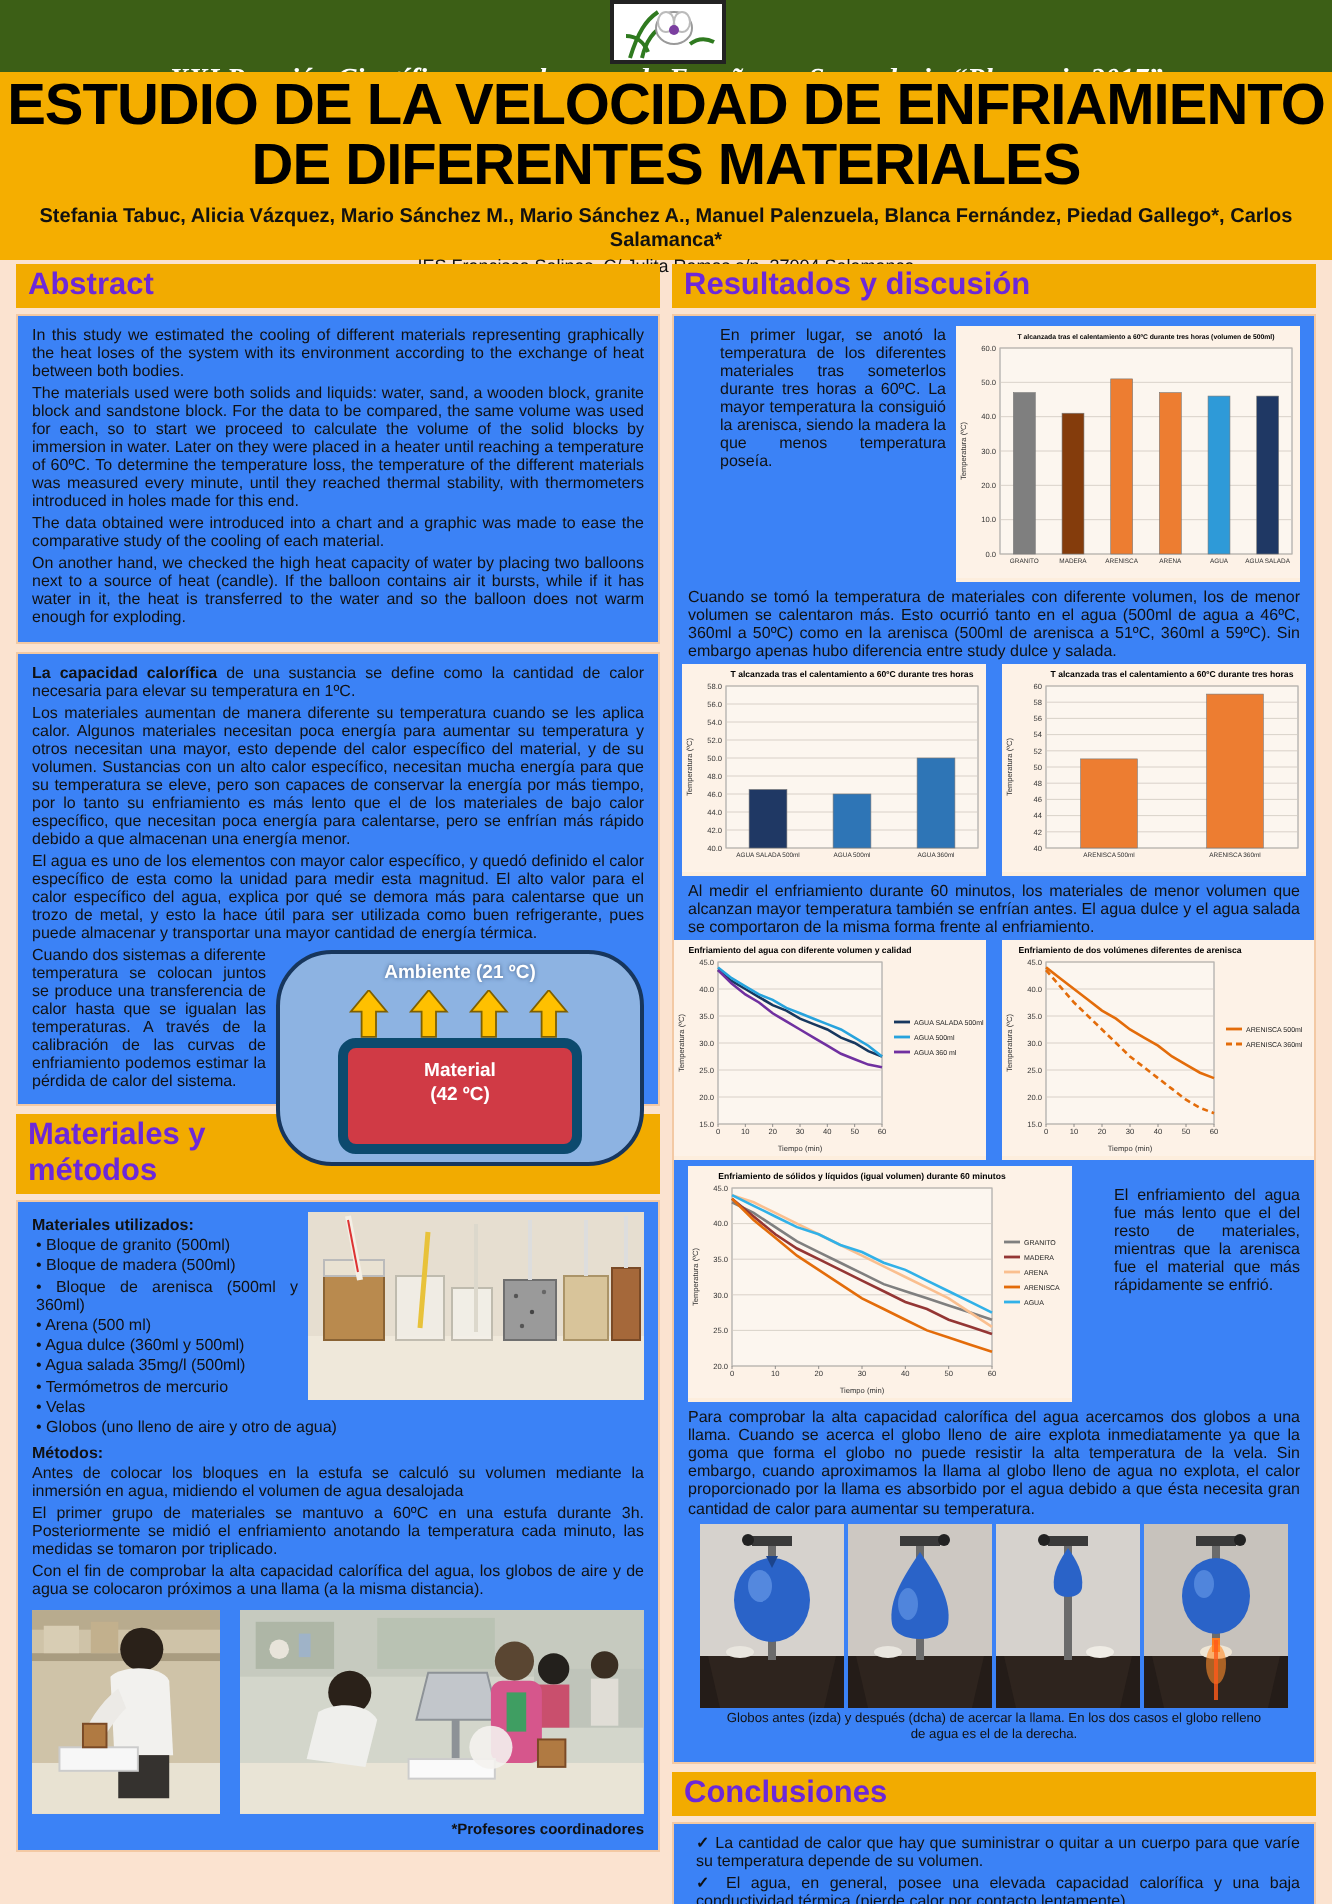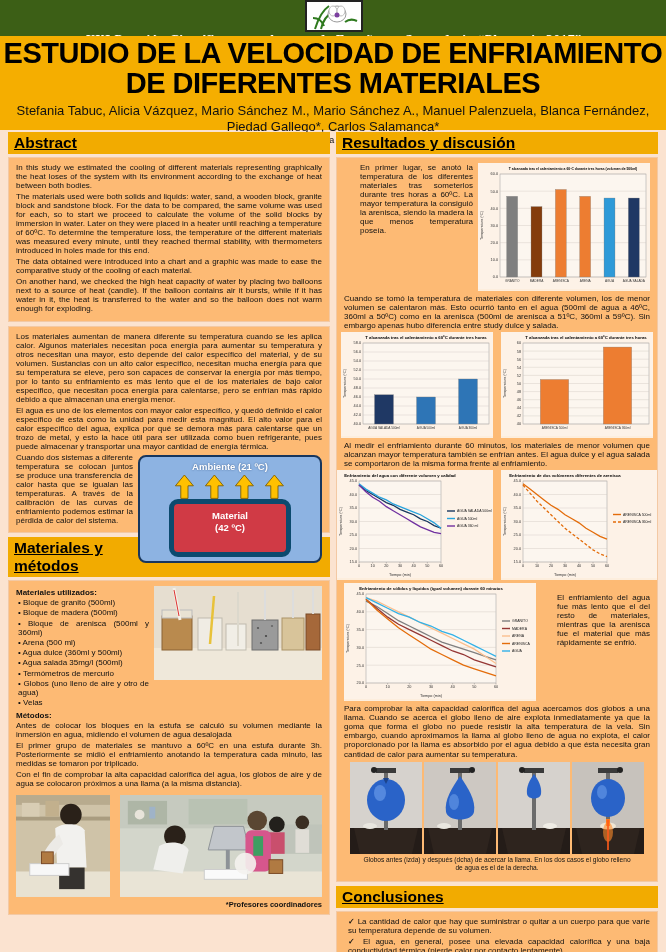--- a/index.html
+++ b/index.html
@@ -7,32 +7,32 @@
           font-family:"Liberation Sans",sans-serif;color:#111;margin:0 auto;}
   
   .topbar{position:absolute;top:0;left:0;right:0;height:36px;background:#3c5f16;display:flex;align-items:center;flex-direction:column;}
   .logo-box{width:54px;height:32px;background:#fff;border:2px solid #222;margin-left:2px;display:flex;align-items:center;justify-content:center;}
   .conf-title{flex:1;text-align:center;color:#fff;font-family:"Liberation Serif",serif;font-style:italic;font-weight:bold;font-size:14.5px;}
   .seal-box{width:40px;height:32px;background:#fff;display:flex;align-items:center;justify-content:center;margin-right:5px;}
   .poster-number{color:#fff;font-size:27px;font-weight:bold;width:48px;text-align:right;letter-spacing:1px;}
   
   .title-band{position:absolute;top:36px;left:0;right:0;height:92px;background:#f5ae00;text-align:center;padding-top:2px;}
   .main-title{font-size:29px;font-weight:bold;line-height:1.05;letter-spacing:-.5px;color:#000;}
-  .authors{font-size:13px;font-weight:normal;margin-top:4px;line-height:1.25;}
+  .authors{font-size:10px;font-weight:bold;margin-top:4px;line-height:1.25;}
   .affiliation{font-size:9px;font-weight:normal;line-height:1.2;}
   
   .col{position:absolute;top:132px;width:322px;}
   .col-left{left:8px;}
   .col-right{left:336px;}
-  .sec-h{background:#f2ab00;color:#000000;font-weight:bold;font-size:15.5px;padding:2px 0 2px 6px;margin-bottom:3px;text-decoration:underline;}
-  .panel{background:#fdba74;border:1px solid #f3c9a4;padding:5px 7px;margin-bottom:4px;font-size:8px;line-height:1.13;text-align:justify;}
+  .sec-h{background:#f2ab00;color:#6d28d9;font-weight:bold;font-size:15.5px;padding:2px 0 2px 6px;margin-bottom:3px;}
+  .panel{background:#3b82f6;border:1px solid #f3c9a4;padding:5px 7px;margin-bottom:4px;font-size:8px;line-height:1.13;text-align:justify;}
   .panel p{margin:0 0 2px 0;}
   b.lead{font-weight:bold;}
   
-  .diagram{float:right;width:180px;height:104px;background:#8db3e2;border:2.5px solid #17365d;border-radius:8px;
+  .diagram{float:right;width:180px;height:104px;background:#8db3e2;border:2.5px solid #17365d;border-radius:28px;
            margin:2px 0 2px 5px;position:relative;text-align:center;}
   .diagram .amb{color:#fff;font-weight:bold;font-size:9.5px;margin-top:5px;text-shadow:0 0 2px #44618c;}
   .diagram .arrows{margin-top:2px;}
   .diagram .mat{position:absolute;left:50%;transform:translateX(-50%);bottom:4px;width:112px;height:42px;background:#d03a45;
                 border:5px solid #0c4a6e;border-radius:9px;color:#fff;font-weight:bold;font-size:9.5px;line-height:1.3;padding-top:6px;}
   
   .mat-photo{float:right;margin:0 0 3px 5px;}
   ul.bullets{margin:1px 0 4px 2px;padding:0;list-style:none;}
   ul.bullets li{margin:0 0 1px 0;line-height:1.15;}
   ul.bullets li::before{content:"• ";}
@@ -91,20 +91,21 @@
 
     <div class="sec-h">Abstract</div>
     <div class="panel">
       <p>In this study we estimated the cooling of different materials representing graphically the heat loses of the system with its environment according to the exchange of heat between both bodies.</p>
       <p>The materials used were both solids and liquids: water, sand, a wooden block, granite block and sandstone block. For the data to be compared, the same volume was used for each, so to start we proceed to calculate the volume of the solid blocks by immersion in water. Later on they were placed in a heater until reaching a temperature of 60ºC. To determine the temperature loss, the temperature of the different materials was measured every minute, until they reached thermal stability, with thermometers introduced in holes made for this end.</p>
       <p>The data obtained were introduced into a chart and a graphic was made to ease the comparative study of the cooling of each material.</p>
       <p>On another hand, we checked the high heat capacity of water by placing two balloons next to a source of heat (candle). If the balloon contains air it bursts, while if it has water in it, the heat is transferred to the water and so the balloon does not warm enough for exploding.</p>
     </div>
 
     <div class="panel">
+      <p><b class="lead">La capacidad calorífica</b><span> de una sustancia se define como la cantidad de calor necesaria para elevar su temperatura en 1ºC.</span></p>
       <p>Los materiales aumentan de manera diferente su temperatura cuando se les aplica calor. Algunos materiales necesitan poca energía para aumentar su temperatura y otros necesitan una mayor, esto depende del calor específico del material, y de su volumen. Sustancias con un alto calor específico, necesitan mucha energía para que su temperatura se eleve, pero son capaces de conservar la energía por más tiempo, por lo tanto su enfriamiento es más lento que el de los materiales de bajo calor específico, que necesitan poca energía para calentarse, pero se enfrían más rápido debido a que almacenan una energía menor.</p>
       <p>El agua es uno de los elementos con mayor calor específico, y quedó definido el calor específico de esta como la unidad para medir esta magnitud. El alto valor para el calor específico del agua, explica por qué se demora más para calentarse que un trozo de metal, y esto la hace útil para ser utilizada como buen refrigerante, pues puede almacenar y transportar una mayor cantidad de energía térmica.</p>
       <div class="diagram">
         <div class="amb">Ambiente (21 ºC)</div>
         <div class="arrows">
           <svg width="120" height="26" viewBox="0 0 120 26">
             <g fill="#ffc000" stroke="#7f6000" stroke-width="1">
               <path d="M12 26 L12 12 L6 12 L16 0 L26 12 L20 12 L20 26 Z" transform="translate(0,0) scale(0.9)"></path>
               <path d="M12 26 L12 12 L6 12 L16 0 L26 12 L20 12 L20 26 Z" transform="translate(30,0) scale(0.9)"></path>
               <path d="M12 26 L12 12 L6 12 L16 0 L26 12 L20 12 L20 26 Z" transform="translate(60,0) scale(0.9)"></path>
@@ -148,22 +149,22 @@
       </div>
       <div class="subt">Materiales utilizados:</div>
       <ul class="bullets">
         <li>Bloque de granito (500ml)</li>
         <li>Bloque de madera (500ml)</li>
         <li>Bloque de arenisca (500ml y 360ml)</li>
         <li>Arena (500 ml)</li>
         <li>Agua dulce (360ml y 500ml)</li>
         <li>Agua salada 35mg/l (500ml)</li>
         <li>Termómetros de mercurio</li>
+        <li>Velas</li>
         <li>Globos (uno lleno de aire y otro de agua)</li>
-        <li>Velas</li>
       </ul>
       <div class="subt" style="clear:both">Métodos:</div>
       <p>Antes de colocar los bloques en la estufa se calculó su volumen mediante la inmersión en agua, midiendo el volumen de agua desalojada</p>
       <p>El primer grupo de materiales se mantuvo a 60ºC en una estufa durante 3h. Posteriormente se midió el enfriamiento anotando la temperatura cada minuto, las medidas se tomaron por triplicado.</p>
       <p>Con el fin de comprobar la alta capacidad calorífica del agua, los globos de aire y de agua se colocaron próximos a una llama (a la misma distancia).</p>
       <div class="photo-row">
         <svg width="96" height="104" viewBox="0 0 96 104">
           <rect width="96" height="104" fill="#cfc3a8"></rect>
           <rect y="0" width="96" height="10" fill="#b8ab8e"></rect>
             <rect y="22" width="96" height="4" fill="#a99c80"></rect>

